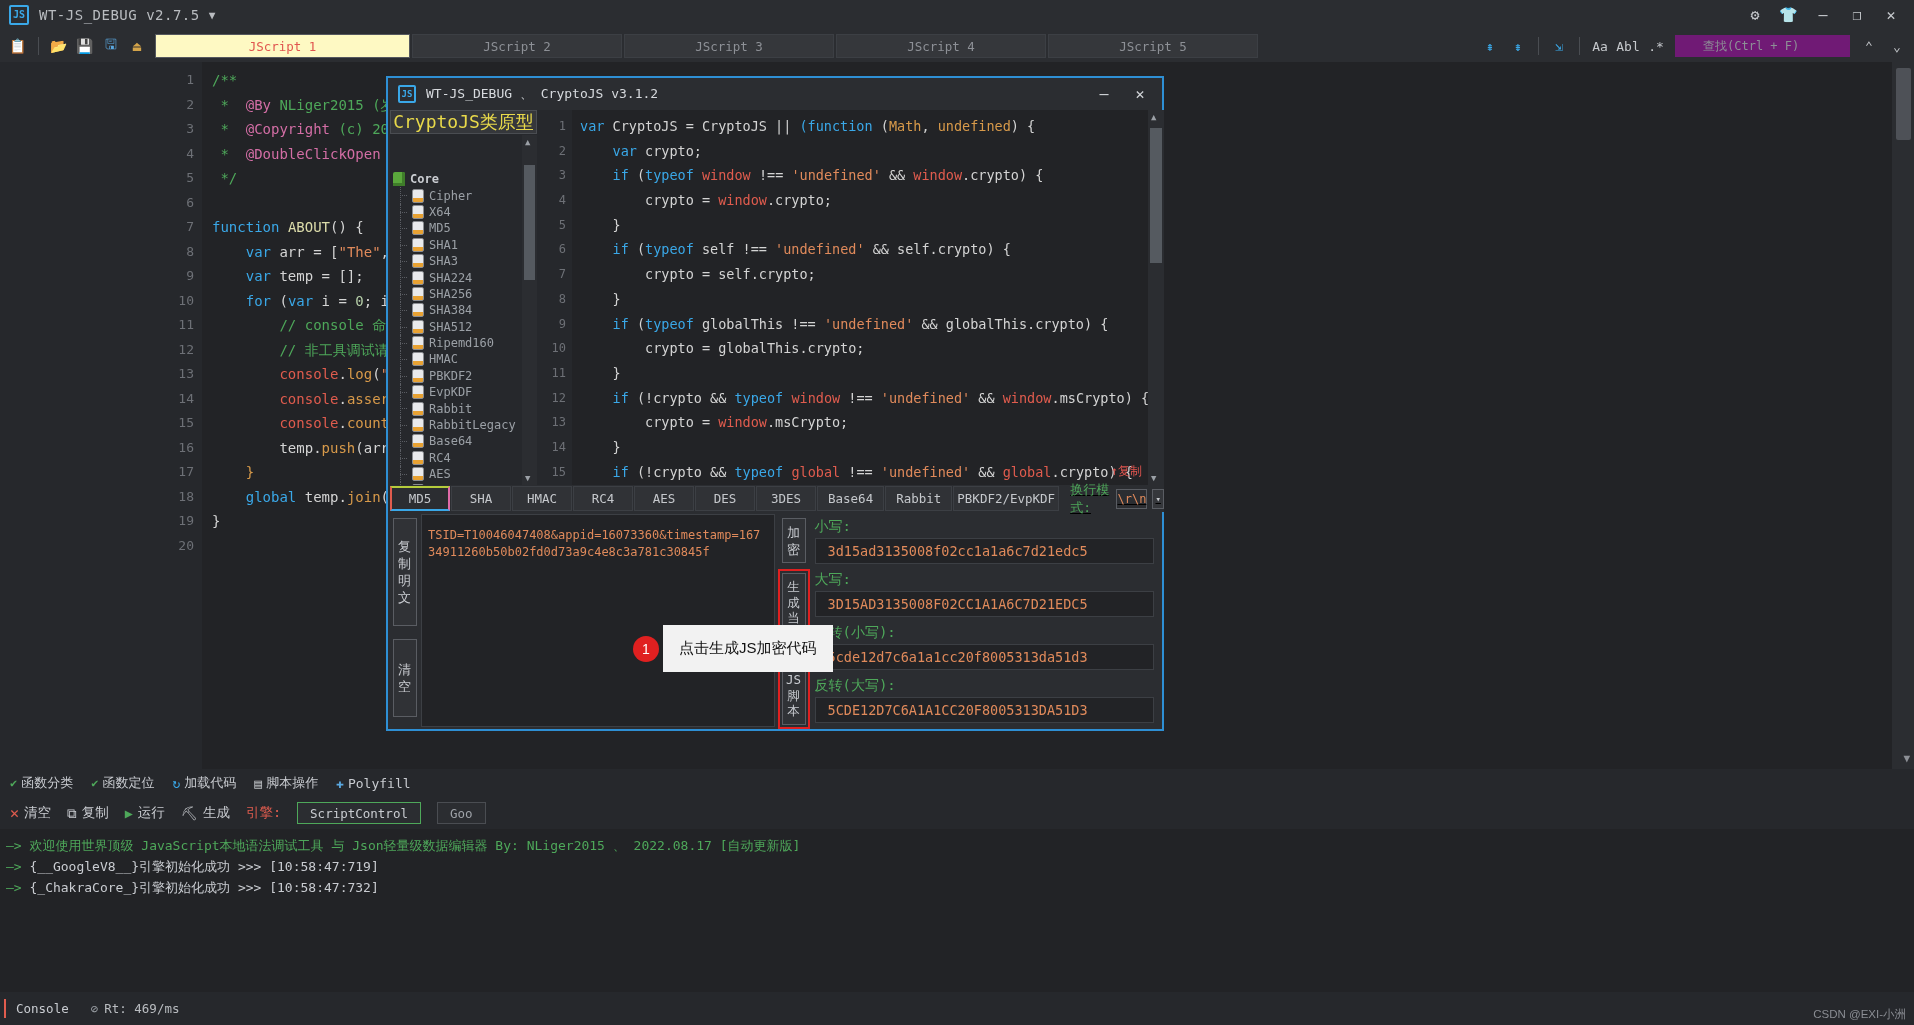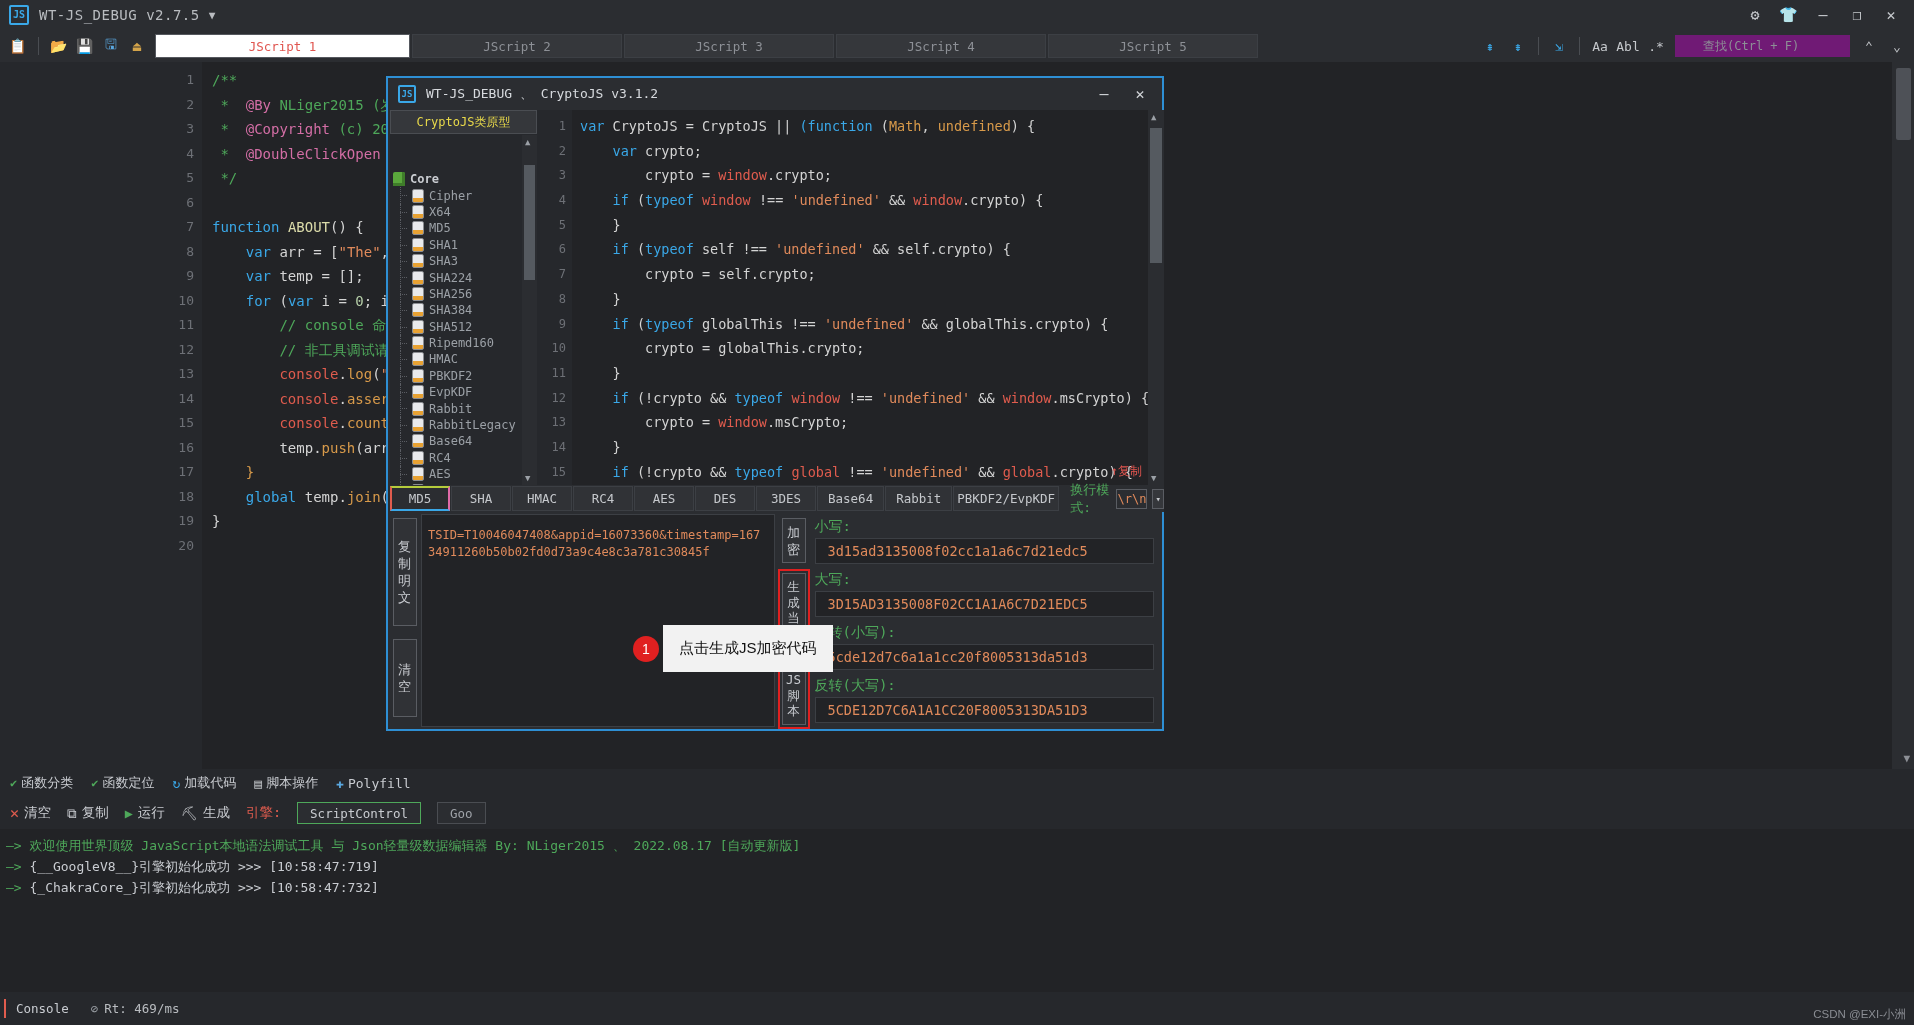--- a/index.html
+++ b/index.html
@@ -34,21 +34,21 @@
   }
   .tbar-icons { display:flex; align-items:center; padding-left:7px; gap:4px; }
   .tbar-ic { width:22px; height:22px; display:flex; align-items:center; justify-content:center; font-size:14px; }
   .vsep { width:1px; height:18px; background:#4a4d52; margin:0 5px; }
   .doc-tabs { display:flex; align-items:center; margin-left:7px; }
   .doc-tab {
     width:134px; height:24px; background:#35373b; margin-right:2px;
     display:flex; align-items:center; justify-content:center;
     color:#8d9096; font-size:12.5px; border:1px solid #3c3f44;
   }
-  .doc-tab.active { background:#ffffff; color:#e0554f; border-color:#55585e; width:255px;}
+  .doc-tab.active { background:#fef9c3; color:#e0554f; border-color:#55585e; width:255px;}
   .tbar-right { position:absolute; right:4px; top:0; height:32px; display:flex; align-items:center; gap:2px;}
   .tri { width:26px; height:26px; display:flex; align-items:center; justify-content:center; color:#c5c8cc; font-size:13px;}
   .tri.blue { color:#3aa8e8; }
   .searchbox { width:175px; height:22px; background:#701a75; color:#8d9096; font-size:12px;
                display:flex; align-items:center; padding-left:28px; margin:0 4px;}
 
   
   .editor-wrap { position:absolute; left:0; top:62px; width:1914px; height:707px; background:#222326; }
   .bookmark-col { position:absolute; left:0; top:0; width:160px; height:707px; background:#26282c; }
   .gutter { position:absolute; left:160px; top:0; width:42px; height:707px; background:#26282c;
@@ -96,21 +96,21 @@
   .dlg-title { height:32px; display:flex; align-items:center; padding-left:10px; }
   .dlg-js { width:18px; height:18px; border:2px solid #3aa8e8; color:#3aa8e8; font-size:9px;
             line-height:14px; text-align:center; font-weight:bold; border-radius:2px; }
   .dlg-name { color:#d7dade; font-size:13px; margin-left:10px; }
   .dlg-ctrl { position:absolute; right:4px; top:0; height:32px; display:flex; align-items:center; }
   .dlg-btn { width:36px; height:30px; display:flex; align-items:center; justify-content:center;
              color:#d0d3d7; font-size:15px; }
 
   .dlg-body { position:absolute; left:2px; top:32px; width:774px; height:375px; display:flex; }
   .tree-panel { width:147px; height:375px; background:#26282c; position:relative; }
-  .tree-head { height:24px; background:#35373b; color:#e8d94a; font-size:12px;
+  .tree-head { height:24px; background:#35373b; color:#e8d94a; font-size:18px;
                display:flex; align-items:center; justify-content:center; border:1px solid #4a4d52;}
   .tree-list { position:absolute; left:0; top:25px; width:131px; height:350px; overflow:hidden; }
   .tnode { display:flex; align-items:center; height:16.4px; font-size:12px; color:#9ba0a6; }
   .tnode.root { color:#c9ccd1; font-weight:bold; padding-left:3px;margin-top:36px; }
   .tnode.child { padding-left:22px; position:relative; }
   .tnode.child::before { content:""; position:absolute; left:10px; top:0; bottom:0;
                          border-left:1px dotted #5a5d63; }
   .tnode.child::after { content:""; position:absolute; left:10px; top:8px; width:7px;
                         border-top:1px dotted #5a5d63; }
   .ico-folder { width:12px; height:14px; margin-right:5px; background:#5aa83c;
@@ -134,21 +134,21 @@
   .copy-link { position:absolute; right:22px; bottom:5px; color:#e0554f; font-size:12px; }
 
   
   .ctabs { position:absolute; left:2px; top:407px; width:774px; height:27px;
            background:#2b2d31; display:flex; align-items:center; }
   .ctab { height:25px; min-width:60px; padding:0 16px; background:#303236; color:#c5c8cc;
           font-size:12.5px; display:flex; align-items:center; justify-content:center;
           border:1px solid #3c3f44; margin-right:1px; }
   .ctab.active { border-left:2px solid #e05c4e; border-top:2px solid #b5cc3c;
                  border-right:2px solid #e06aa8; border-bottom:2px solid #3aa8e8; background:#2b2d31; }
-  .wrapmode { display:flex; align-items:center; gap:5px; margin-left:10px; }
+  .wrapmode { display:flex; align-items:center; gap:5px; margin-left:10px;text-decoration:underline; }
   .wrapmode-lbl { color:#4ea85a; font-size:13px; }
   .wrapmode-val { width:42px; height:20px; background:#2b2d31; border:1px solid #5a5d63;
                   color:#e08a5b; font-size:12px; display:flex; align-items:center; justify-content:center; }
   .wrapmode-arw { width:16px; height:20px; background:#35373b; border:1px solid #5a5d63;
                   color:#c5c8cc; font-size:9px; display:flex; align-items:center; justify-content:center; }
 
   
   .cbody { position:absolute; left:2px; top:434px; width:774px; height:217px; display:flex; }
   .vbtn { width:24px; background:#303236; border:1px solid #5a5d63; color:#c9ccd1; font-size:13px;
           display:flex; flex-direction:column; align-items:center; justify-content:center;
@@ -469,22 +469,22 @@
           <div>17</div>
           <div>18</div>
           <div>19</div>
           <div>20</div>
           <div>21</div>
           <div>22</div>
         </div>
         <div class="dc-code">
           <div class="ln"><span class="k">var</span><span class="wh"> CryptoJS = CryptoJS </span><span class="wh">|| </span><span class="k">(function</span><span class="wh"> (</span><span class="or">Math</span><span class="wh">, </span><span class="or">undefined</span><span class="wh">) {</span></div>
           <div class="ln"><span class="wh">    </span><span class="k">var</span><span class="wh"> crypto;</span></div>
+          <div class="ln"><span class="wh">    </span><span class="k">if</span><span class="wh"> (</span><span class="k">typeof</span><span class="wh"> </span><span class="rd">window</span><span class="wh"> !== </span><span class="str">'undefined'</span><span class="wh"> &amp;&amp; </span><span class="rd">window</span><span class="wh">.crypto) {</span></div>
           <div class="ln"><span class="wh">        crypto = </span><span class="rd">window</span><span class="wh">.crypto;</span></div>
-          <div class="ln"><span class="wh">    </span><span class="k">if</span><span class="wh"> (</span><span class="k">typeof</span><span class="wh"> </span><span class="rd">window</span><span class="wh"> !== </span><span class="str">'undefined'</span><span class="wh"> &amp;&amp; </span><span class="rd">window</span><span class="wh">.crypto) {</span></div>
           <div class="ln wh">    }</div>
           <div class="ln"><span class="wh">    </span><span class="k">if</span><span class="wh"> (</span><span class="k">typeof</span><span class="wh"> self !== </span><span class="str">'undefined'</span><span class="wh"> &amp;&amp; self.crypto) {</span></div>
           <div class="ln"><span class="wh">        crypto = self.crypto;</span></div>
           <div class="ln wh">    }</div>
           <div class="ln"><span class="wh">    </span><span class="k">if</span><span class="wh"> (</span><span class="k">typeof</span><span class="wh"> globalThis !== </span><span class="str">'undefined'</span><span class="wh"> &amp;&amp; globalThis.crypto) {</span></div>
           <div class="ln"><span class="wh">        crypto = globalThis.crypto;</span></div>
           <div class="ln wh">    }</div>
           <div class="ln"><span class="wh">    </span><span class="k">if</span><span class="wh"> (!crypto &amp;&amp; </span><span class="k">typeof</span><span class="wh"> </span><span class="rd">window</span><span class="wh"> !== </span><span class="str">'undefined'</span><span class="wh"> &amp;&amp; </span><span class="rd">window</span><span class="wh">.msCrypto) {</span></div>
           <div class="ln"><span class="wh">        crypto = </span><span class="rd">window</span><span class="wh">.msCrypto;</span></div>
           <div class="ln wh">    }</div>

